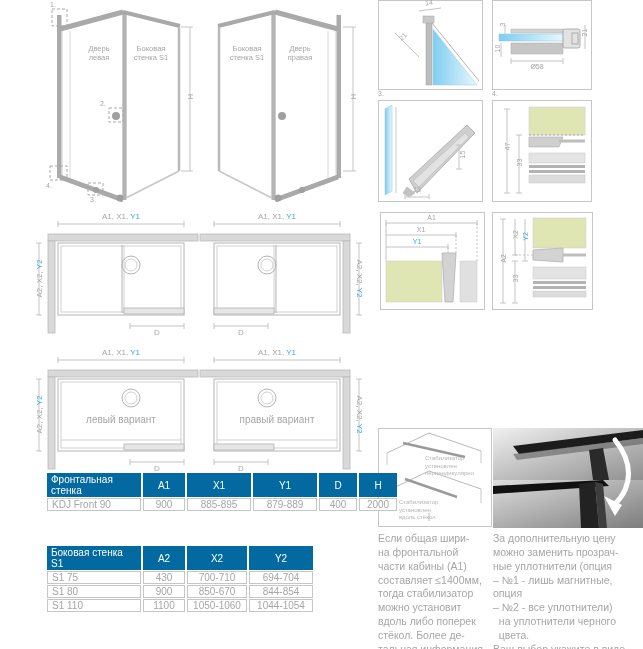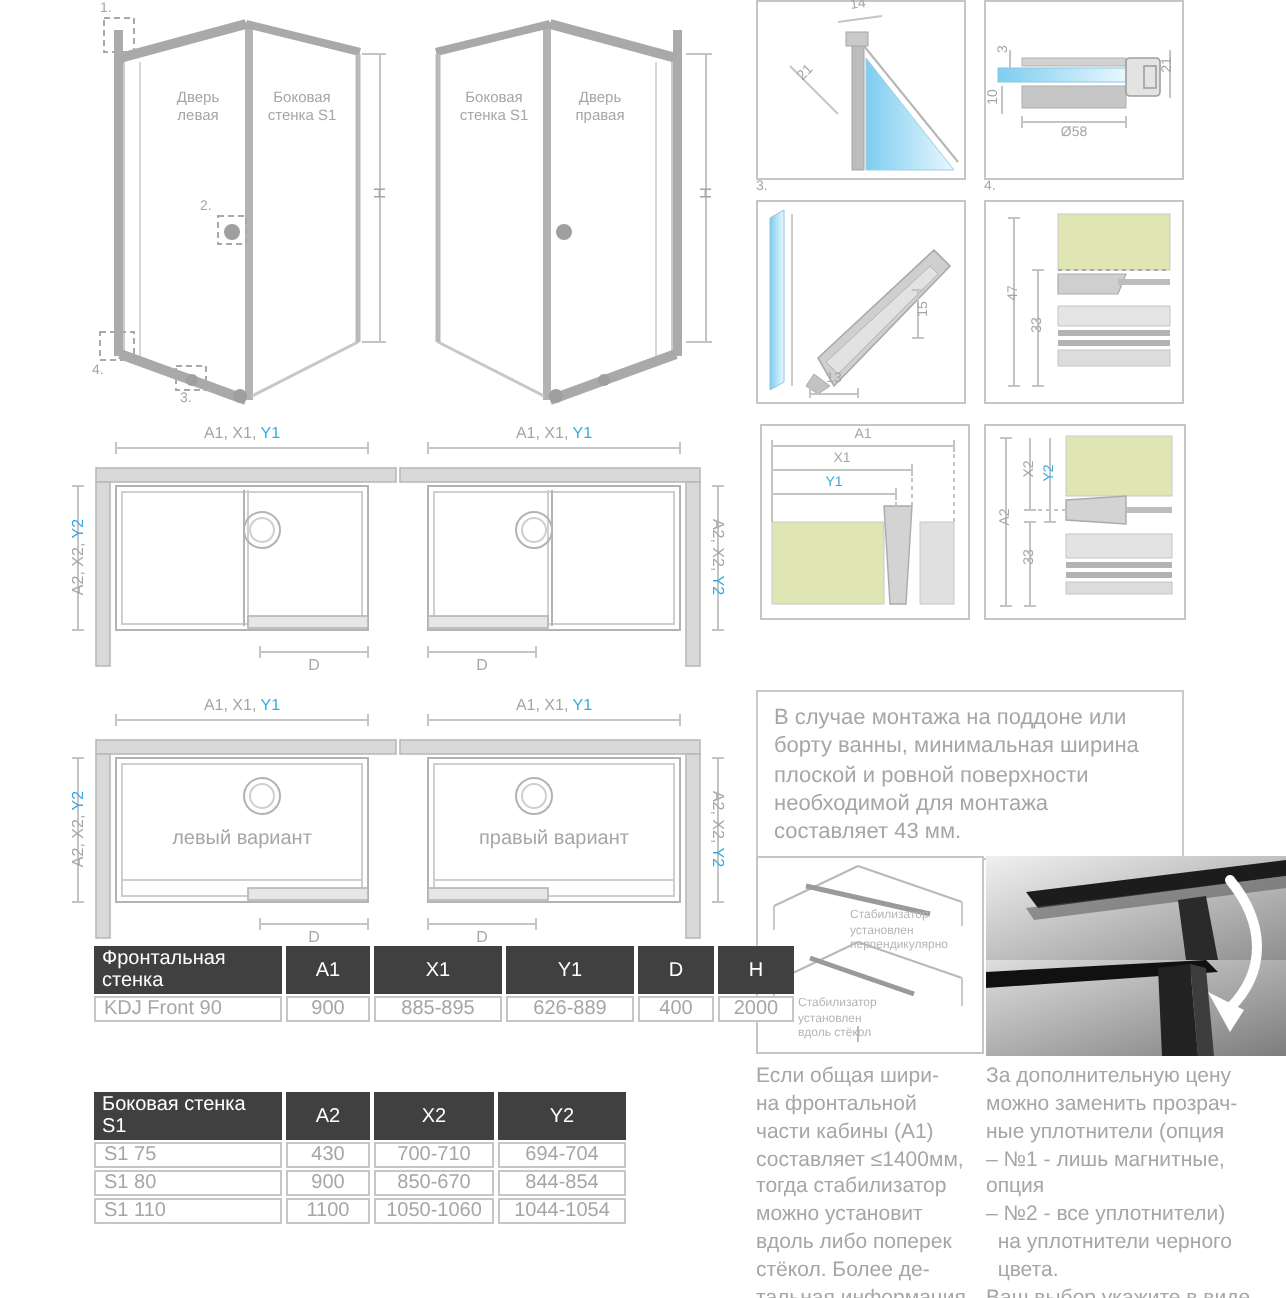--- a/index.html
+++ b/index.html
@@ -10,21 +10,21 @@
   .ml{white-space:pre-line;}
   .dim{font-size:8px;text-align:center;color:#a6a6a6;}
   .dims{font-size:7px;text-align:center;color:#a6a6a6;}
   .rotccw{transform:rotate(-90deg);transform-origin:center;}
   .rotcw{transform:rotate(90deg);transform-origin:center;}
   .blue{color:#36abe0;}
   .panel{position:absolute;background:#fff;border:1px solid #c6c6c6;}
   .para{font-size:10.5px;line-height:1.32;color:#a6a6a6;}
   .notebox{border:1px solid #c9c9c9;padding:6px 8px;font-size:11px;line-height:1.3;color:#a6a6a6;}
   table{border-collapse:separate;border-spacing:2px 1px;font-size:10px;color:#a6a6a6;}
-  th{background:#404040;color:#fff;font-weight:normal;font-size:10px;padding:1px 4px;text-align:center;}
+  th{background:#0369a1;color:#fff;font-weight:normal;font-size:10px;padding:1px 4px;text-align:center;}
   th.nm,td.nm{text-align:left;}
   td{background:#fff;border:1px solid #c6c6c6;padding:0 4px;text-align:center;height:11px;line-height:11px;}
   .tiny{font-size:6px;line-height:1.25;color:#b5b5b5;}
   svg{display:block;}
 </style>
 </head>
 <body>
 
 <div id="page">
 
@@ -326,21 +326,20 @@
       <line x1="32" y1="6" x2="32" y2="48" stroke="#c4c4c4"></line>
         <line x1="29" y1="48" x2="35" y2="48" stroke="#c4c4c4"></line>
       <line x1="22" y1="42" x2="40" y2="42" stroke="#c4c4c4" stroke-dasharray="2 2"></line>
     </svg>
     <div class="abs dims rotccw" style="left:3px;top:42px;width:14px">A2</div>
     <div class="abs dims rotccw" style="left:15px;top:18px;width:14px">X2</div>
     <div class="abs dims rotccw blue" style="left:25px;top:20px;width:14px">Y2</div>
     <div class="abs dims rotccw" style="left:15px;top:62px;width:14px">33</div>
   </div>
 
-  <div class="abs notebox" style="left:378px;top:345px;width:196px">В случае монтажа на поддоне или борту ванны, минимальная ширина плоской и ровной поверхности необходимой для монтажа составляет 43 мм.</div>
 
   <div class="panel" style="left:378px;top:428px;width:112px;height:97px">
     <svg width="110" height="95" viewBox="0 0 110 95">
       <line x1="8" y1="24" x2="50" y2="4" stroke="#b9b9b9"></line>
       <line x1="50" y1="4" x2="102" y2="22" stroke="#b9b9b9"></line>
       <line x1="24" y1="14" x2="86" y2="28" stroke="#9a9a9a" stroke-width="2.5"></line>
       <line x1="8" y1="24" x2="8" y2="36" stroke="#c9c9c9"></line>
       <line x1="102" y1="22" x2="102" y2="34" stroke="#c9c9c9"></line>
       <line x1="8" y1="62" x2="50" y2="42" stroke="#b9b9b9"></line>
       <line x1="50" y1="42" x2="102" y2="60" stroke="#b9b9b9"></line>
@@ -400,21 +399,21 @@
         <th style="width:56px">Y1</th>
         <th style="width:30px">D</th>
         <th style="width:30px">H</th>
       </tr>
     </thead>
     <tbody>
       <tr>
         <td class="nm">KDJ Front 90</td>
           <td>900</td>
           <td>885-895</td>
-          <td>626-889</td>
+          <td>879-889</td>
           <td>400</td>
           <td>2000</td>
       </tr>
     </tbody>
   </table>
 
   <table class="abs" style="left:45px;top:545px">
     <thead>
       <tr>
         <th class="nm" style="width:86px">Боковая стенка S1</th>

